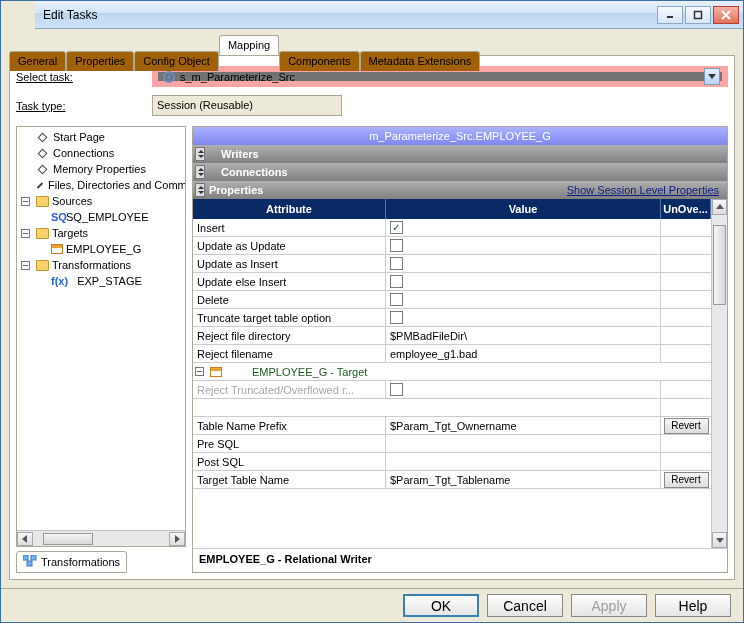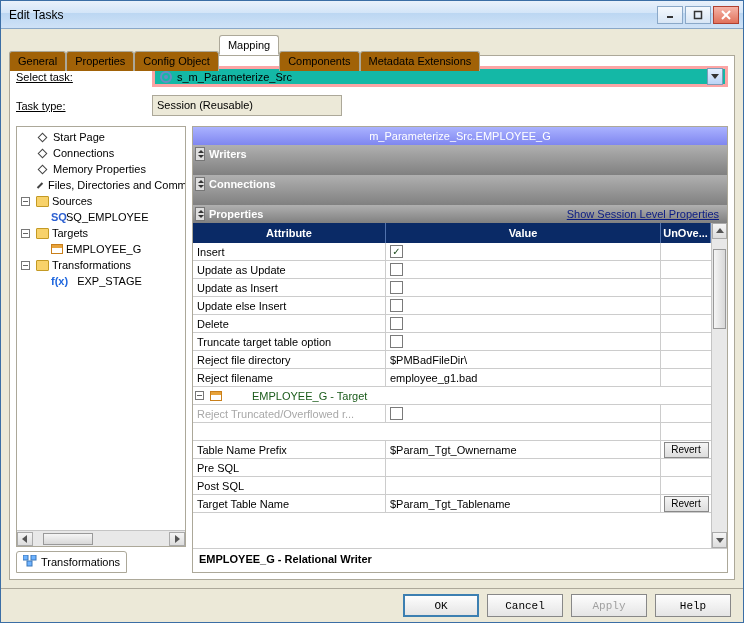--- a/index.html
+++ b/index.html
@@ -20,20 +20,21 @@
     display: flex;
     flex-direction: column;
   }
   .titlebar {
     height: 28px;
     background: linear-gradient(to bottom, #e9f1fb 0%, #d3e5f8 45%, #bcd7f2 46%, #cfe2f7 100%);
     display: flex;
     align-items: center;
     padding: 0 4px 0 8px;
     border-bottom: 1px solid #8aa8c8;
+    margin-left: 34px;
   }
   .titlebar span.title-text {
     font-size: 12px;
     color: #000;
     flex: 1;
   }
   .win-controls { display: flex; gap: 2px; }
   .win-btn {
     width: 26px; height: 18px;
     border: 1px solid #8aa8c8;
@@ -87,22 +88,22 @@
   .field-row {
     display: flex;
     align-items: center;
     margin: 4px 0;
     gap: 6px;
   }
   .field-label { width: 130px; color:#000;text-decoration:underline; }
   .combo {
     flex: 1;
     height: 21px;
-    border: 3px solid #fca5a5;
-    background: #14b8a6;
+    border: 6px solid #fca5a5;
+    background: #737373;
     display: flex;
     align-items: center;
     padding: 0 2px 0 4px;
     gap: 4px;
   }
   .combo .cicon { width:14px; height:14px; display:flex;align-items:center;justify-content:center;}
   .combo .ctext { flex:1; }
   .combo .cddl {
     width: 16px; height: 17px;
     border: 1px solid #7f9db9;
@@ -180,21 +181,21 @@
     min-width:0;
     position:relative;
   }
   .header-bar {
     height:18px;background:#8a8aff;background:linear-gradient(#aab2ff,#7f86f0);
     color:#fff;text-align:center;line-height:18px;
     font-weight:normal;
   }
   .group-title {
     background: linear-gradient(#b0b0b0,#808080);
-    color:#fff;height:30px;line-height:18px;padding-left:16px;
+    color:#fff;height:18px;line-height:18px;padding-left:28px;
     position:relative;
   }
   .group-title .spn {position:absolute;left:2px;top:2px;width:10px;height:14px;background:#ddd;border:1px solid #777;}
   .group-title .spn::before{content:"";position:absolute;left:2px;top:2px;border-left:3px solid transparent;border-right:3px solid transparent;border-bottom:3px solid #333;}
   .group-title .spn::after{content:"";position:absolute;left:2px;bottom:2px;border-left:3px solid transparent;border-right:3px solid transparent;border-top:3px solid #333;}
   .props-head { background: linear-gradient(#b0b0b0,#808080); color:#fff;height:18px;line-height:18px; display:flex; align-items:center; }
   .props-head .spn2 {margin-left:2px;width:10px;height:14px;background:#ddd;border:1px solid #777;position:relative;}
   .props-head .spn2::before{content:"";position:absolute;left:2px;top:2px;border-left:3px solid transparent;border-right:3px solid transparent;border-bottom:3px solid #333;}
   .props-head .spn2::after{content:"";position:absolute;left:2px;bottom:2px;border-left:3px solid transparent;border-right:3px solid transparent;border-top:3px solid #333;}
   .props-head .plabel{margin-left:4px;font-weight:bold;}
@@ -229,21 +230,21 @@
   .vscroll .arrow{height:16px;border:1px solid #aaa;background:linear-gradient(#f5f5f5,#ddd);display:flex;align-items:center;justify-content:center;}
   .vscroll .track{flex:1;position:relative;}
   .vscroll .thumb{position:absolute;top:10px;height:80px;left:1px;right:1px;border:1px solid #999;background:linear-gradient(to right,#f5f5f5,#d8d8d8);}
   .statusbar{height:24px;border-top:1px solid #ccc;padding:4px 6px;font-weight:bold;font-size:11px;}
   .btnbar{
     height:34px;background:#ece9d8;border-top:1px solid #aca899;
     display:flex;align-items:center;justify-content:flex-end;gap:8px;padding:0 12px;
   }
   .btn{
     width:76px;height:23px;border:1px solid #888;background:linear-gradient(#fdfdfd,#e5e5e5);
-    font-family:Liberation Mono, monospace;font-size:11px;
+    font-family:Liberation Sans, sans-serif;font-size:14px;
   }
   .btn.default{border:2px solid #3c7fb1;padding:0;}
   .btn.disabled{color:#a0a0a0;text-align:center;}
 </style>
 </head>
 <body>
 
 <div class="window">
   <div class="titlebar">
     <span class="title-text">Edit Tasks</span>

